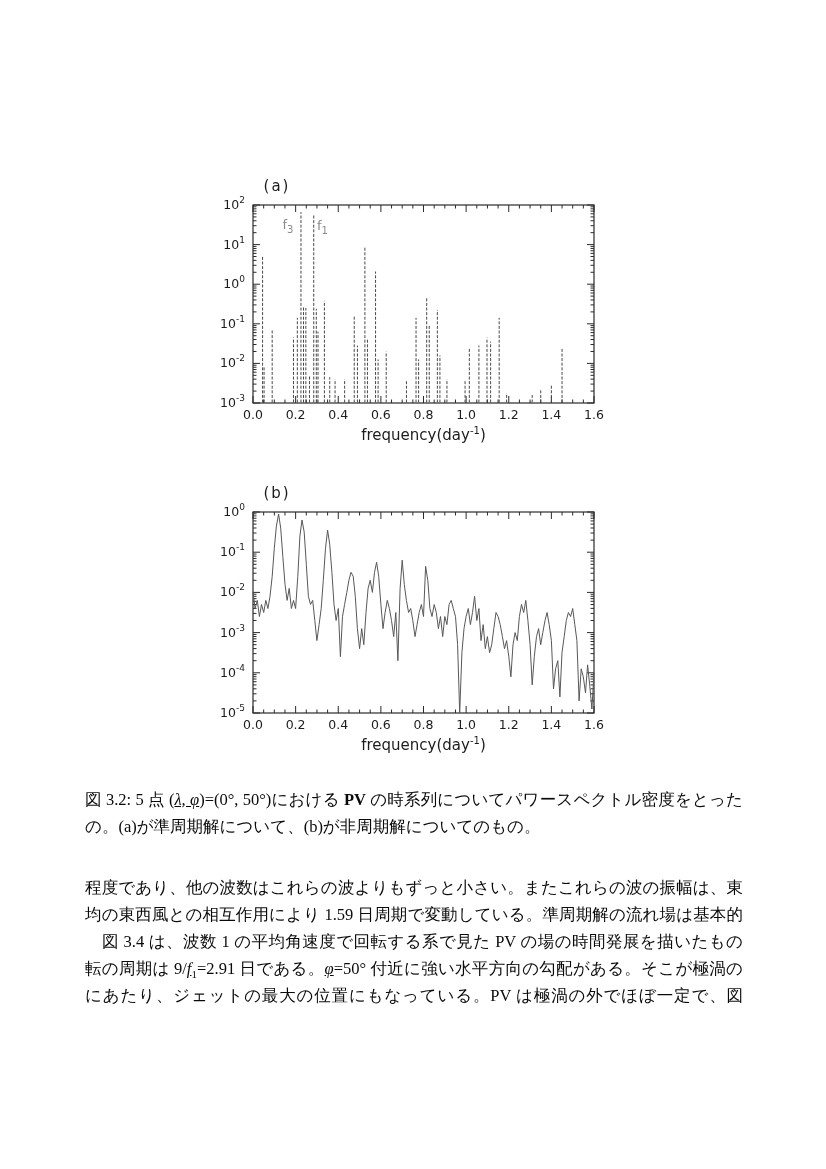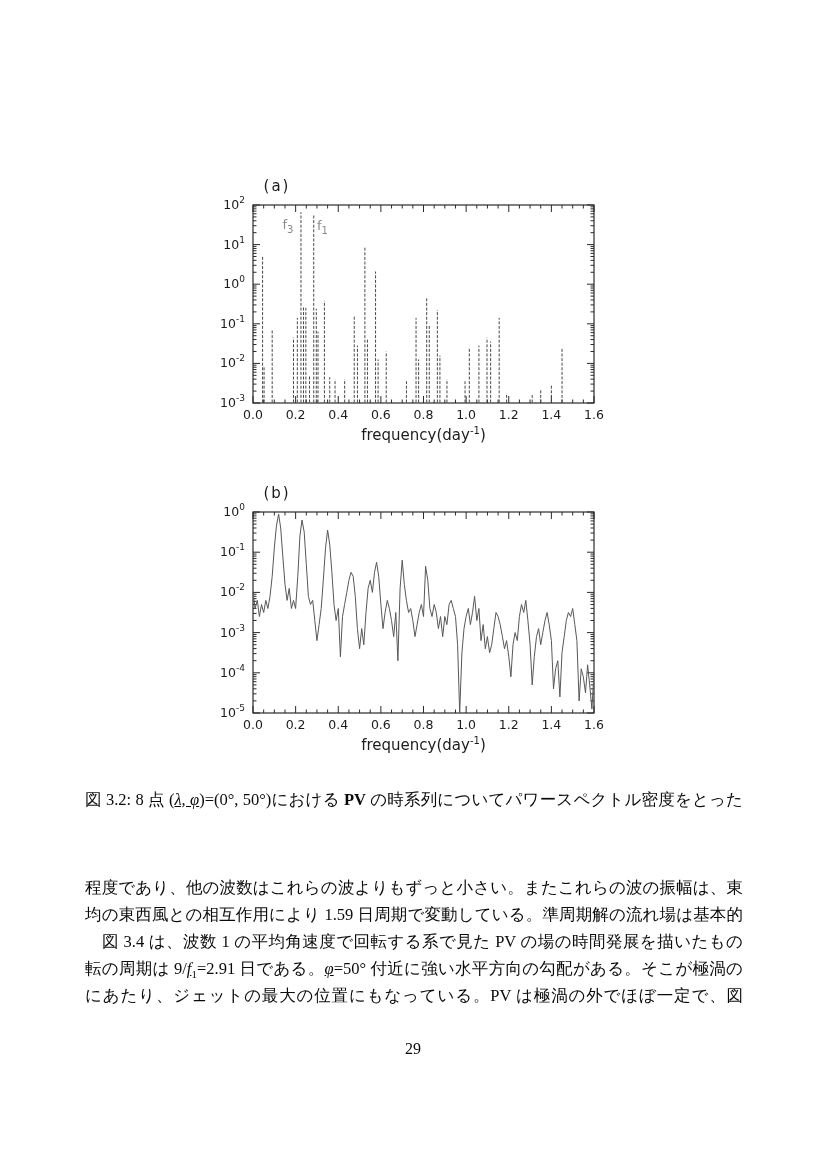--- a/index.html
+++ b/index.html
@@ -429,26 +429,26 @@
       <line x1="399" y1="35.83945112053914" x2="395.5" y2="35.83945112053914" class="tick"></line>
       <line x1="58" y1="34" x2="65" y2="34" class="tick"></line>
       <line x1="399" y1="34" x2="392" y2="34" class="tick"></line>
       <text x="50" y="38" class="ticklabel" text-anchor="end">10<tspan dy="-6" font-size="9px">0</tspan></text>
       <text x="82" y="20" class="paneltitle" text-anchor="middle">(b)</text>
       <text x="228.5" y="272" class="xlabel" text-anchor="middle">frequency(day<tspan dy="-6" font-size="10px">-1</tspan><tspan dy="6" font-size="15px">)</tspan></text>
       <path d="M58.0,114.4L60.1,130.5L62.3,122.4L64.4,138.5L66.5,126.5L68.7,134.5L70.8,122.4L72.9,130.5L75.0,118.4L77.2,98.3L79.3,70.2L81.4,48.1L83.6,36.0L85.7,50.1L87.8,78.2L90.0,106.4L92.1,122.4L94.2,110.4L96.4,130.5L98.5,122.4L100.6,130.5L102.8,98.3L104.9,58.1L107.0,42.0L109.2,54.1L111.3,86.3L113.4,118.4L115.5,126.5L117.7,122.4L119.8,142.5L121.9,162.6L124.1,146.6L126.2,130.5L128.3,102.3L130.5,70.2L132.6,52.1L134.7,66.2L136.9,94.3L139.0,126.5L141.1,142.5L143.3,130.5L145.4,178.7L147.5,138.5L149.6,126.5L151.8,114.4L153.9,102.3L156.0,94.3L158.2,98.3L160.3,118.4L162.4,150.6L164.6,170.7L166.7,150.6L168.8,166.7L171.0,134.5L173.1,110.4L175.2,102.3L177.4,114.4L179.5,94.3L181.6,84.3L183.7,98.3L185.9,126.5L188.0,150.6L190.1,134.5L192.3,122.4L194.4,130.5L196.5,142.5L198.7,158.6L200.8,134.5L202.9,182.7L205.1,110.4L207.2,82.2L209.3,106.4L211.4,122.4L213.6,134.5L215.7,130.5L217.8,142.5L220.0,158.6L222.1,146.6L224.2,134.5L226.4,126.5L228.5,138.5L230.6,88.3L232.8,102.3L234.9,130.5L237.0,138.5L239.2,126.5L241.3,134.5L243.4,150.6L245.5,138.5L247.7,158.6L249.8,138.5L251.9,146.6L254.1,126.5L256.2,122.4L258.3,130.5L260.5,138.5L262.6,166.7L264.7,235.0L266.9,174.7L269.0,150.6L271.1,138.5L273.3,130.5L275.4,146.6L277.5,134.5L279.6,118.4L281.8,142.5L283.9,130.5L286.0,162.6L288.2,146.6L290.3,170.7L292.4,158.6L294.6,174.7L296.7,166.7L298.8,150.6L301.0,134.5L303.1,138.5L305.2,146.6L307.4,158.6L309.5,170.7L311.6,162.6L313.8,178.7L315.9,198.8L318.0,166.7L320.1,154.6L322.3,162.6L324.4,138.5L326.5,126.5L328.7,134.5L330.8,122.4L332.9,142.5L335.1,166.7L337.2,206.9L339.3,178.7L341.5,158.6L343.6,150.6L345.7,166.7L347.8,154.6L350.0,142.5L352.1,134.5L354.2,146.6L356.4,162.6L358.5,210.9L360.6,190.8L362.8,182.7L364.9,218.9L367.0,174.7L369.2,158.6L371.3,142.5L373.4,134.5L375.6,138.5L377.7,130.5L379.8,146.6L381.9,162.6L384.1,222.9L386.2,190.8L388.3,198.8L390.5,214.9L392.6,186.8L394.7,206.9L396.9,231.0L399.0,194.8" class="curve"></path>
     </svg>
 
   <div class="textcol" style="top:786px;">
-    <div class="line jl"><span>図 3.2: 8 点 (</span><span class="it">λ, φ</span><span>)=(0°, 50°)における </span><span class="bf">PV</span><span> の時系列についてパワースペクトル密度をとったも</span></div>
+    <div class="line jl"><span>図 3.2: 5 点 (</span><span class="it">λ, φ</span><span>)=(0°, 50°)における </span><span class="bf">PV</span><span> の時系列についてパワースペクトル密度をとったも</span></div>
+    <div class="line"><span>の。(a)が準周期解について、(b)が非周期解についてのもの。</span></div>
   </div>
 
   <div class="textcol" style="top:874px;">
     <div class="line jl">程度であり、他の波数はこれらの波よりもずっと小さい。またこれらの波の振幅は、東西平</div>
     <div class="line jl">均の東西風との相互作用により 1.59 日周期で変動している。準周期解の流れ場は基本的には</div>
     <div class="line jl indent">図 3.4 は、波数 1 の平均角速度で回転する系で見た PV の場の時間発展を描いたもので、回</div>
     <div class="line jl"><span>転の周期は 9/</span><span class="it">f</span><sub class="f1">1</sub><span>=2.91 日である。</span><span class="it">φ</span><span>=50° 付近に強い水平方向の勾配がある。そこが極渦の縁</span></div>
     <div class="line jl">にあたり、ジェットの最大の位置にもなっている。PV は極渦の外でほぼ一定で、図 3.1(c)に</div>
   </div>
 
-  <div class="pageno">29</div>
 
 </div>
 
 </body></html>

